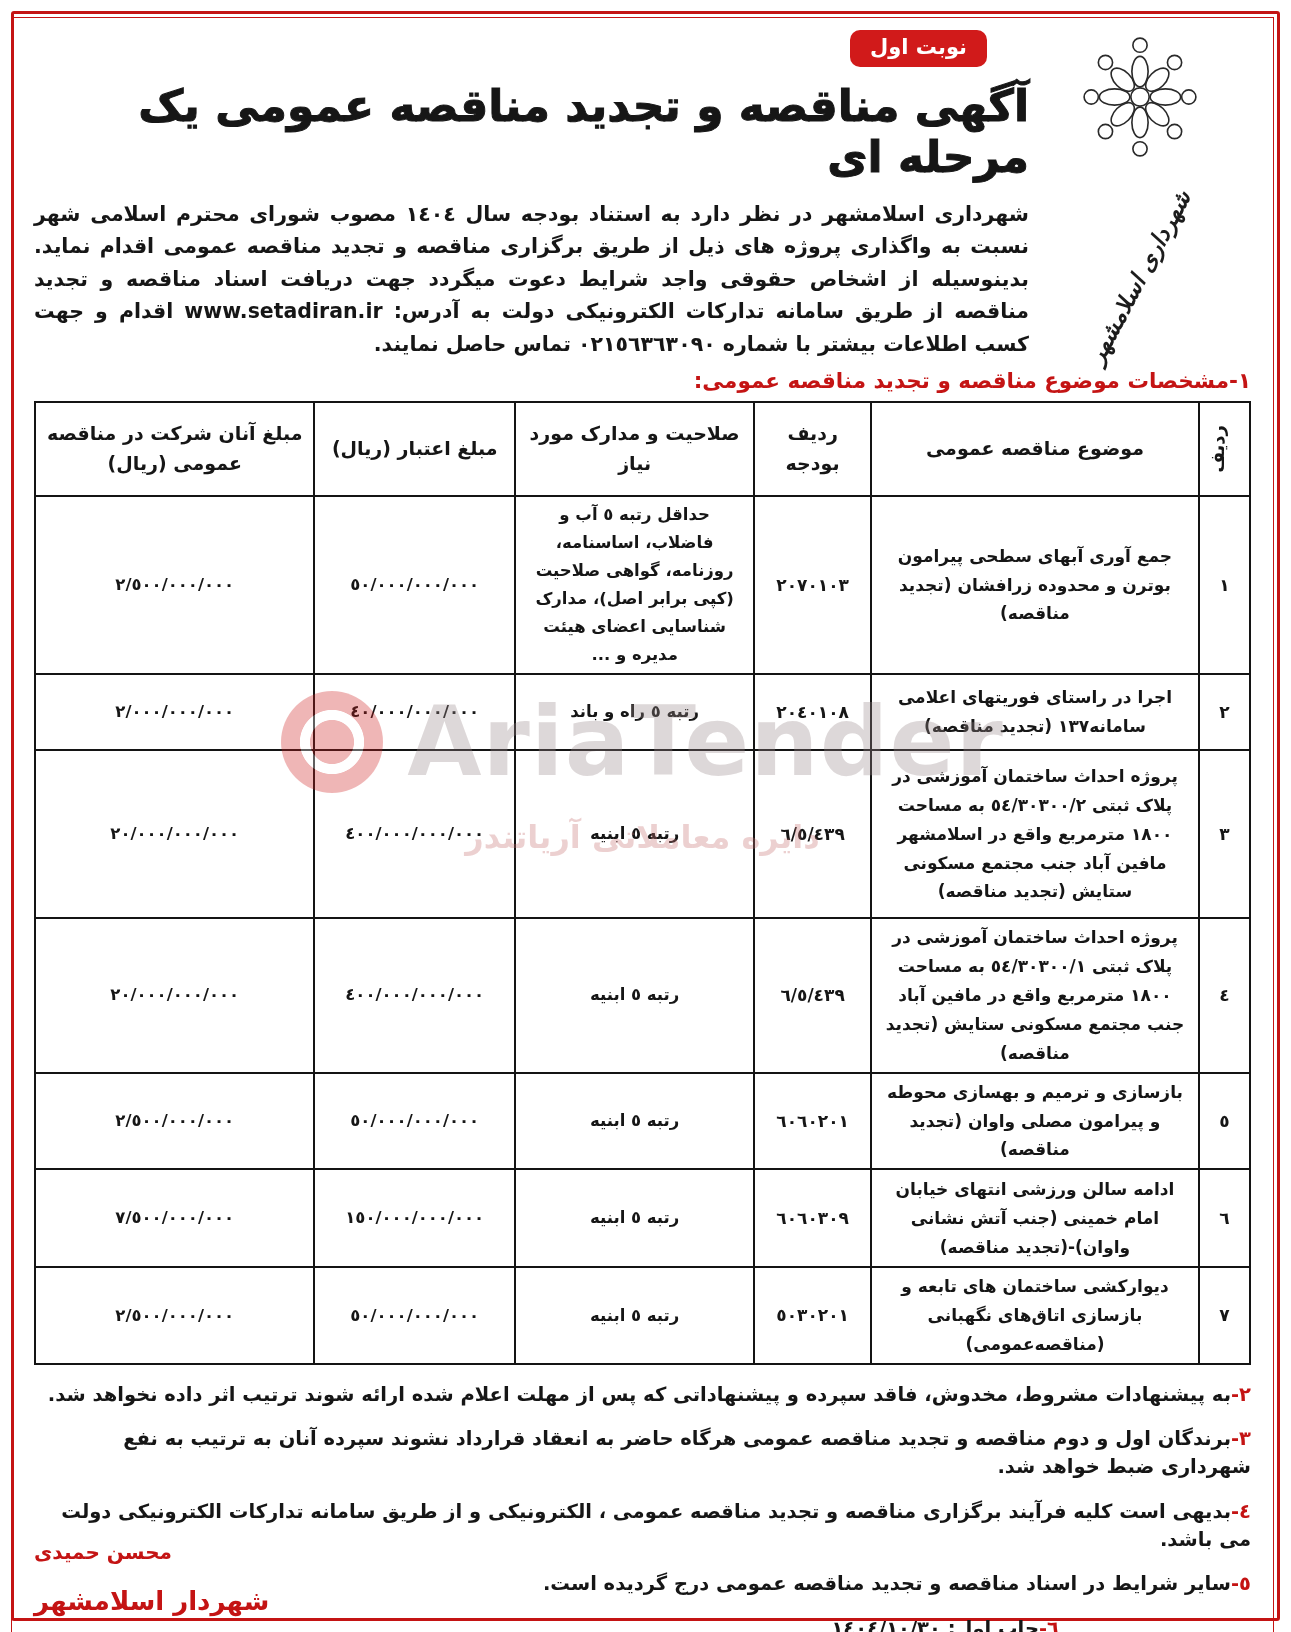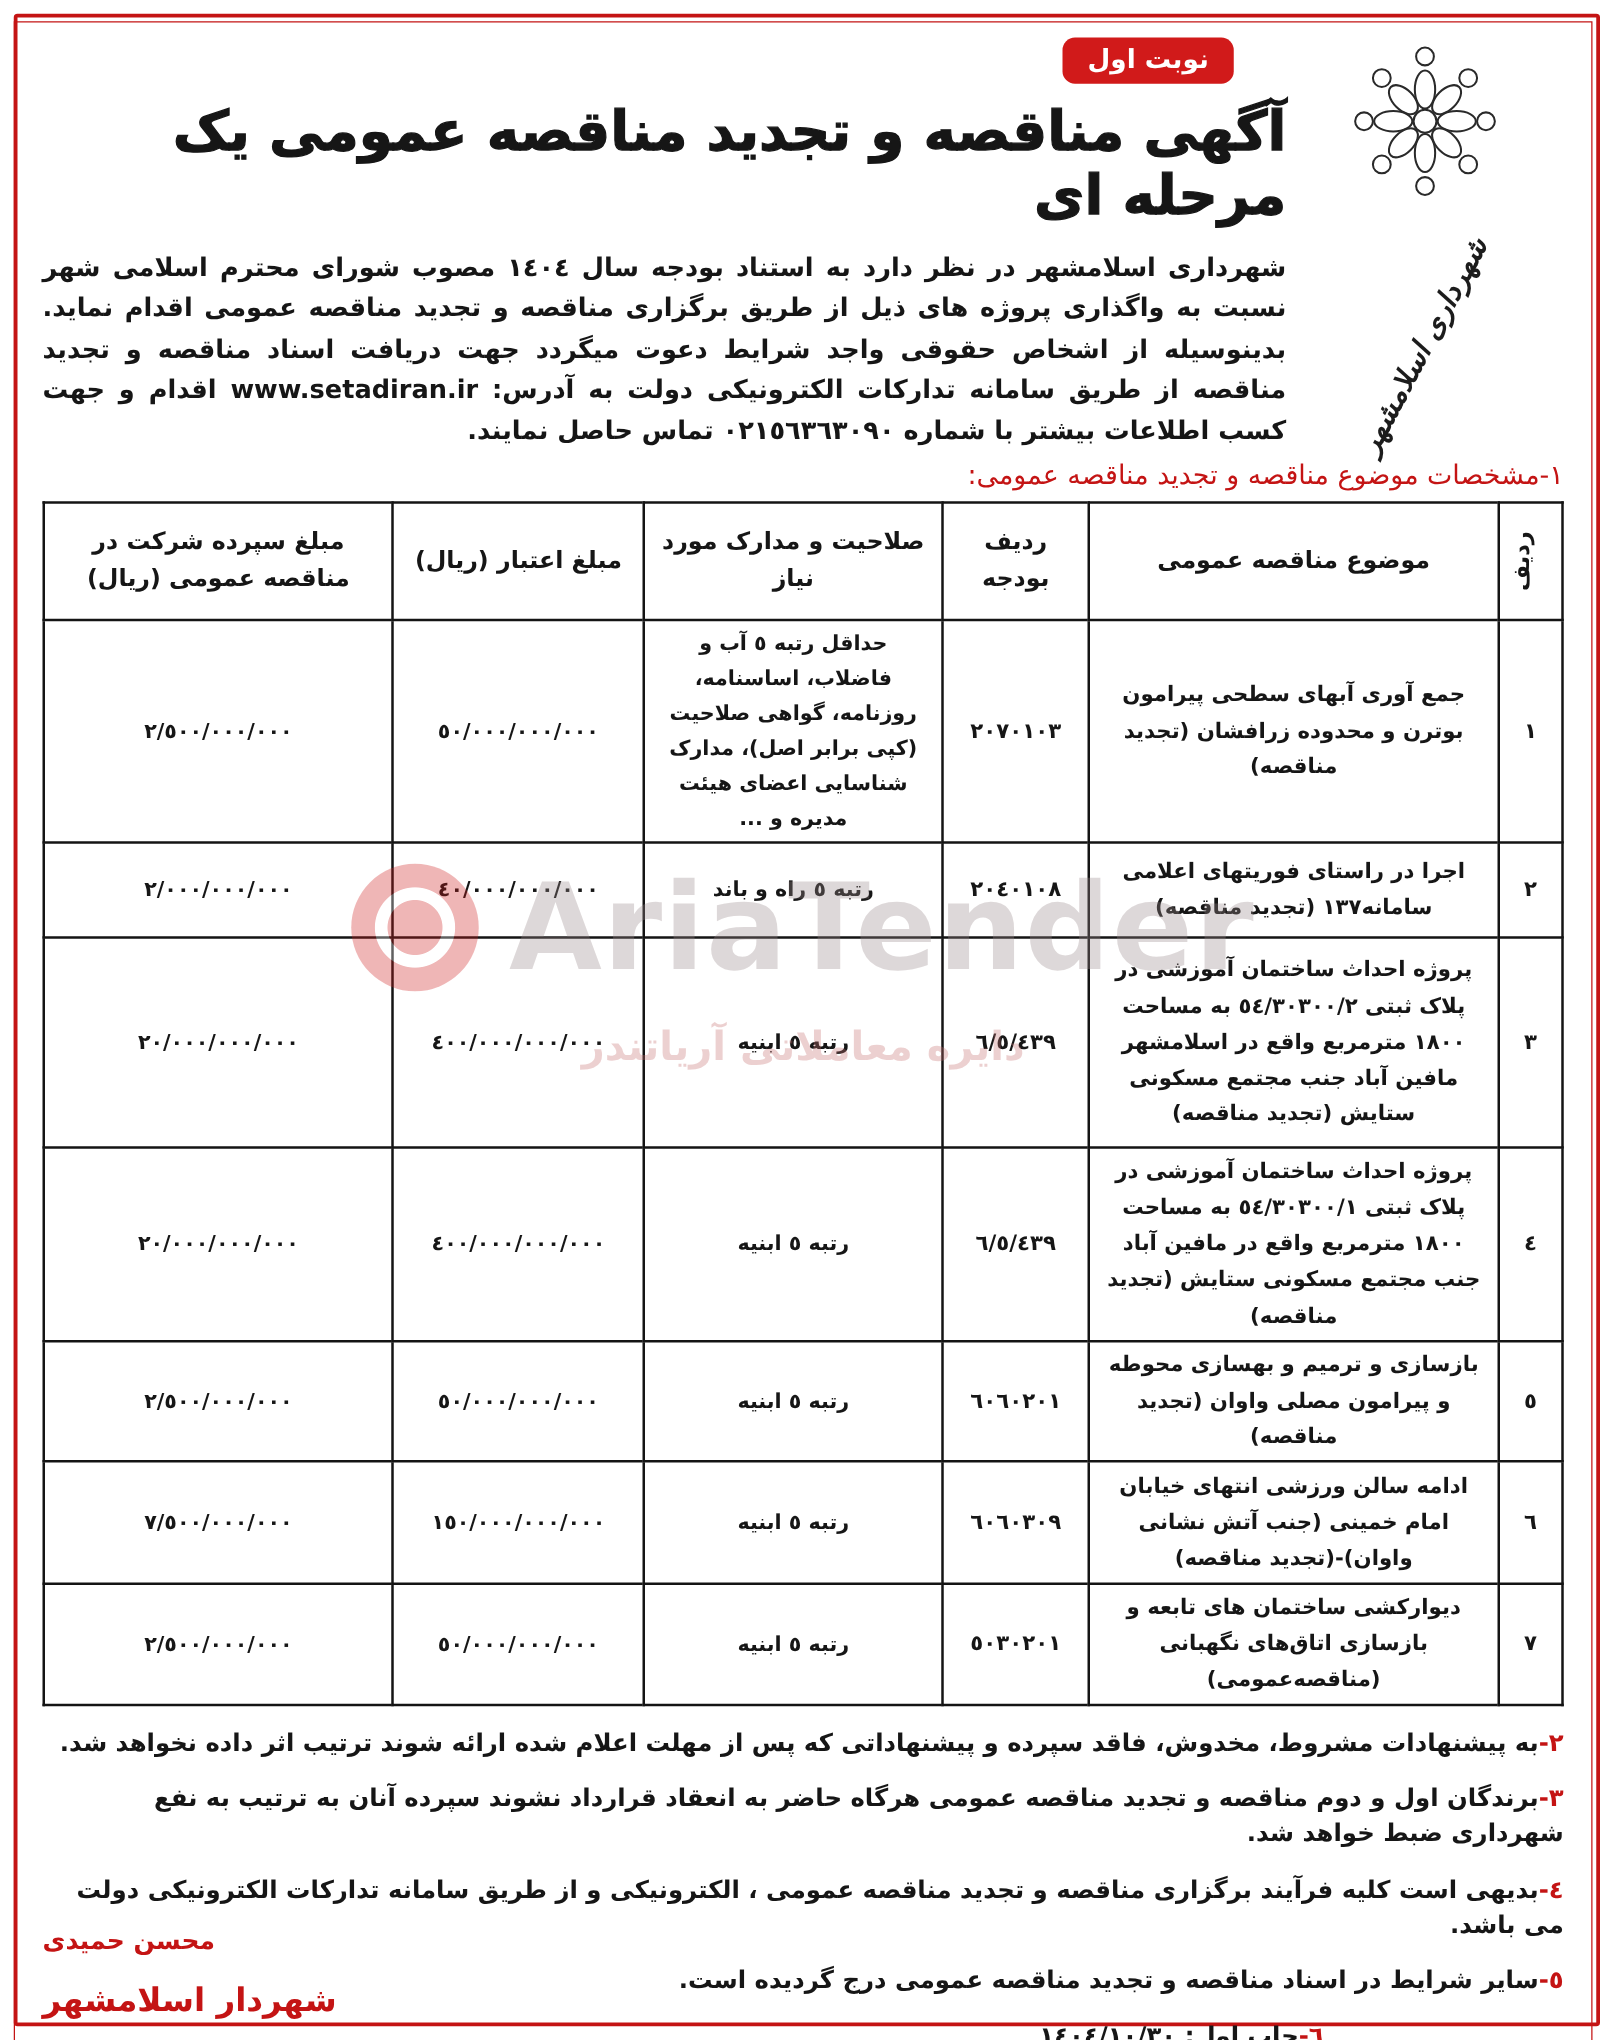--- a/index.html
+++ b/index.html
@@ -46,21 +46,21 @@
     font-size: 44px; font-weight: bold;
     letter-spacing: -1px;
     -webkit-text-stroke: 1px #161616;
   }
   .intro {
     margin: 0; font-size: 20.5px; font-weight: bold;
     line-height: 1.58; text-align: justify;
   }
   
   .section-heading {
-    color: #c41414; font-weight: normal; font-size: 21.5px;
+    color: #c41414; font-weight: bold; font-size: 21.5px;
     text-align: right; margin: 8px 0 8px 0;
   }
   
   table { width: 100%; border-collapse: collapse; table-layout: fixed; }
   th, td {
     border: 2px solid #141414;
     font-weight: bold; text-align: center; vertical-align: middle;
     padding: 4px 7px;
   }
   thead tr { height: 94px; }
@@ -160,21 +160,21 @@
           <col style="width:16.5%">
           <col style="width:23%">
       </colgroup>
       <thead>
         <tr>
           <th><span class="vtext">ردیف</span></th>
           <th>موضوع مناقصه عمومی</th>
           <th>ردیف بودجه</th>
           <th>صلاحیت و مدارک مورد نیاز</th>
           <th>مبلغ اعتبار (ریال)</th>
-          <th>مبلغ سپرده شرکت در مناقصه عمومی (ریال)</th>
+          <th>مبلغ آنان شرکت در مناقصه عمومی (ریال)</th>
         </tr>
       </thead>
       <tbody>
         <tr>
           <td>١</td>
           <td>جمع آوری آبهای سطحی پیرامون بوترن و محدوده زرافشان (تجدید مناقصه)</td>
           <td>٢٠٧٠١٠٣</td>
           <td class="qual">حداقل رتبه ٥ آب و فاضلاب، اساسنامه، روزنامه، گواهی صلاحیت (کپی برابر اصل)، مدارک شناسایی اعضای هیئت مدیره و ...</td>
           <td class="amount">٥٠/٠٠٠/٠٠٠/٠٠٠</td>
           <td class="amount">٢/٥٠٠/٠٠٠/٠٠٠</td>

